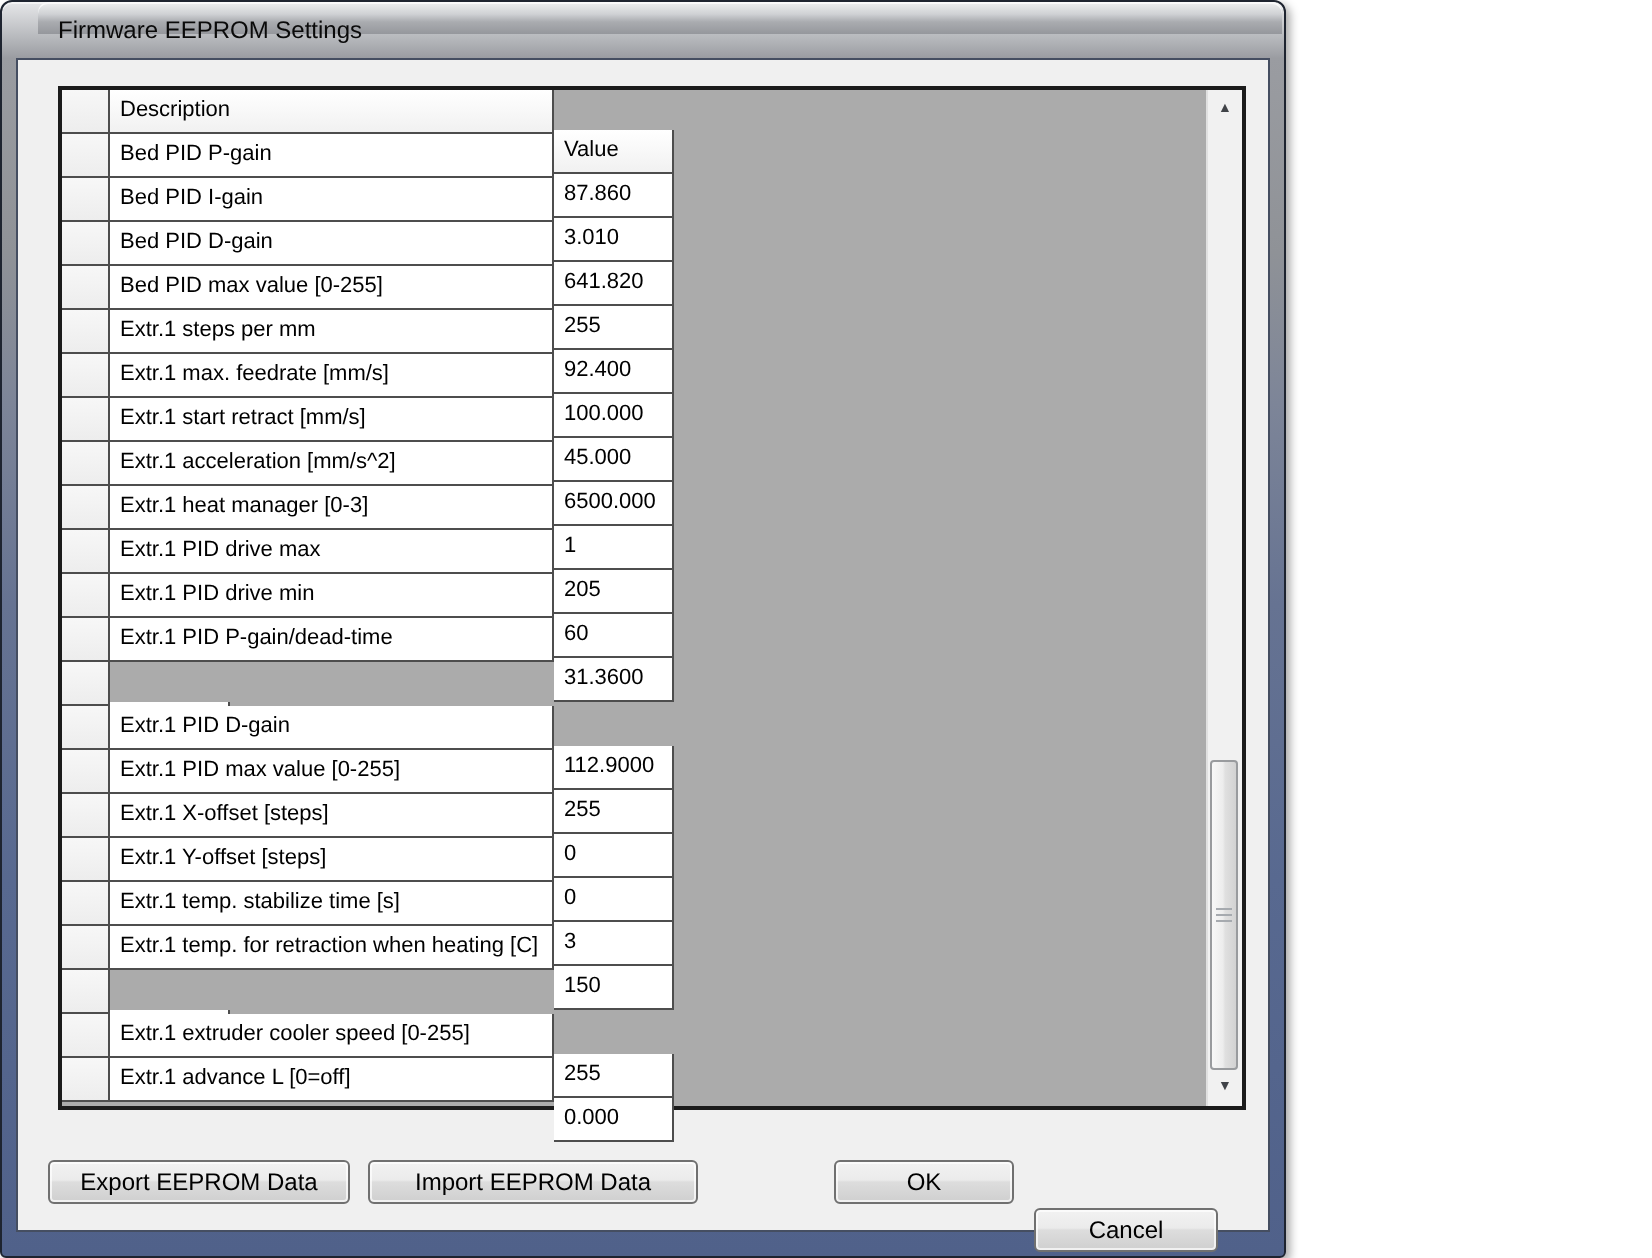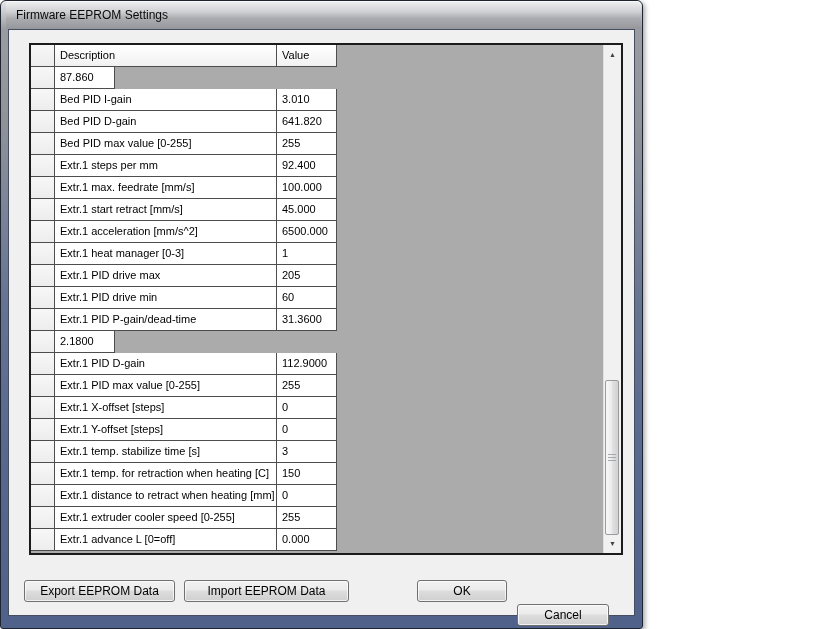--- a/index.html
+++ b/index.html
@@ -12,21 +12,21 @@
   .dialog {
     position:absolute; left:0; top:0; width:643px; height:629px;
     box-sizing:border-box; border:1px solid #1e2430;
     border-radius:6px 6px 3px 3px;
     background:linear-gradient(180deg,
       #e6e7e9 0%, #b4b6ba 3%, #9a9ca1 4.5%, #8f9297 20%,
       #7d8598 32%, #667392 48%, #586990 70%, #50618a 100%);
     box-shadow:2px 2px 5px rgba(0,0,0,.35), inset 0 1px 0 rgba(255,255,255,.55);
   }
   .titlebar {
-    position:absolute; left:5px; top:0; right:1px; height:28px;
+    position:absolute; left:18px; top:0; right:1px; height:16px;
     border-radius:5px 5px 0 0;
     background:linear-gradient(180deg,#eff0f1 0%, #cfd1d4 38%, #aaacb0 62%, #95979c 100%);
     box-shadow:inset 0 1px 0 rgba(255,255,255,.7);
   }
   .title-text {
     position:absolute; left:10px; top:7px;
     font-size:12px; color:#0a0a0a; white-space:nowrap;
   }
   .client {
     position:absolute; left:7px; top:28px; width:627px; height:587px;
@@ -40,21 +40,21 @@
   .grid { position:absolute; left:0; top:0; width:306px; }
   .grid-row { display:flex; height:22px; }
   .cell {
     box-sizing:border-box; height:22px;
     border-right:1px solid #4d4d4d; border-bottom:1px solid #4d4d4d;
     font-size:11px; line-height:21px; color:#000;
     white-space:nowrap; overflow:hidden;
   }
   .rowheader { width:24px; background:linear-gradient(180deg,#f7f7f7,#ededed); }
   .desc { width:222px; background:#ffffff; padding-left:5px; }
-  .val  { width:60px;  background:#ffffff; padding-left:5px; }
+  .val  { width:60px;  background:#ffffff; padding-left:5px;margin-top:20px; }
   .header-row .desc, .header-row .val {
     background:linear-gradient(180deg,#ffffff,#f1f1f1);
   }
   .filler { position:absolute; left:306px; top:0; right:18px; bottom:0; background:#ababab; }
   
   .vscroll {
     position:absolute; top:0; right:0; bottom:0; width:18px;
     background:#f1f1f1; border-left:1px solid #e0e0e0; box-sizing:border-box;
   }
   .scroll-btn {
@@ -104,20 +104,21 @@
 
       <div class="grid">
         <div class="grid-row header-row">
           <div class="cell rowheader"></div>
           <div class="cell desc">Description</div>
           <div class="cell val">Value</div>
         </div>
         <div id="grid-rows">
             <div class="grid-row">
               <div class="cell rowheader"></div>
+              <div class="cell desc">Bed PID P-gain</div>
               <div class="cell val">87.860</div>
             </div>
             <div class="grid-row">
               <div class="cell rowheader"></div>
               <div class="cell desc">Bed PID I-gain</div>
               <div class="cell val">3.010</div>
             </div>
             <div class="grid-row">
               <div class="cell rowheader"></div>
               <div class="cell desc">Bed PID D-gain</div>
@@ -197,21 +198,20 @@
               <div class="cell desc">Extr.1 temp. stabilize time [s]</div>
               <div class="cell val">3</div>
             </div>
             <div class="grid-row">
               <div class="cell rowheader"></div>
               <div class="cell desc">Extr.1 temp. for retraction when heating [C]</div>
               <div class="cell val">150</div>
             </div>
             <div class="grid-row">
               <div class="cell rowheader"></div>
-              <div class="cell desc">Extr.1 distance to retract when heating [mm]</div>
               <div class="cell val">0</div>
             </div>
             <div class="grid-row">
               <div class="cell rowheader"></div>
               <div class="cell desc">Extr.1 extruder cooler speed [0-255]</div>
               <div class="cell val">255</div>
             </div>
             <div class="grid-row">
               <div class="cell rowheader"></div>
               <div class="cell desc">Extr.1 advance L [0=off]</div>

